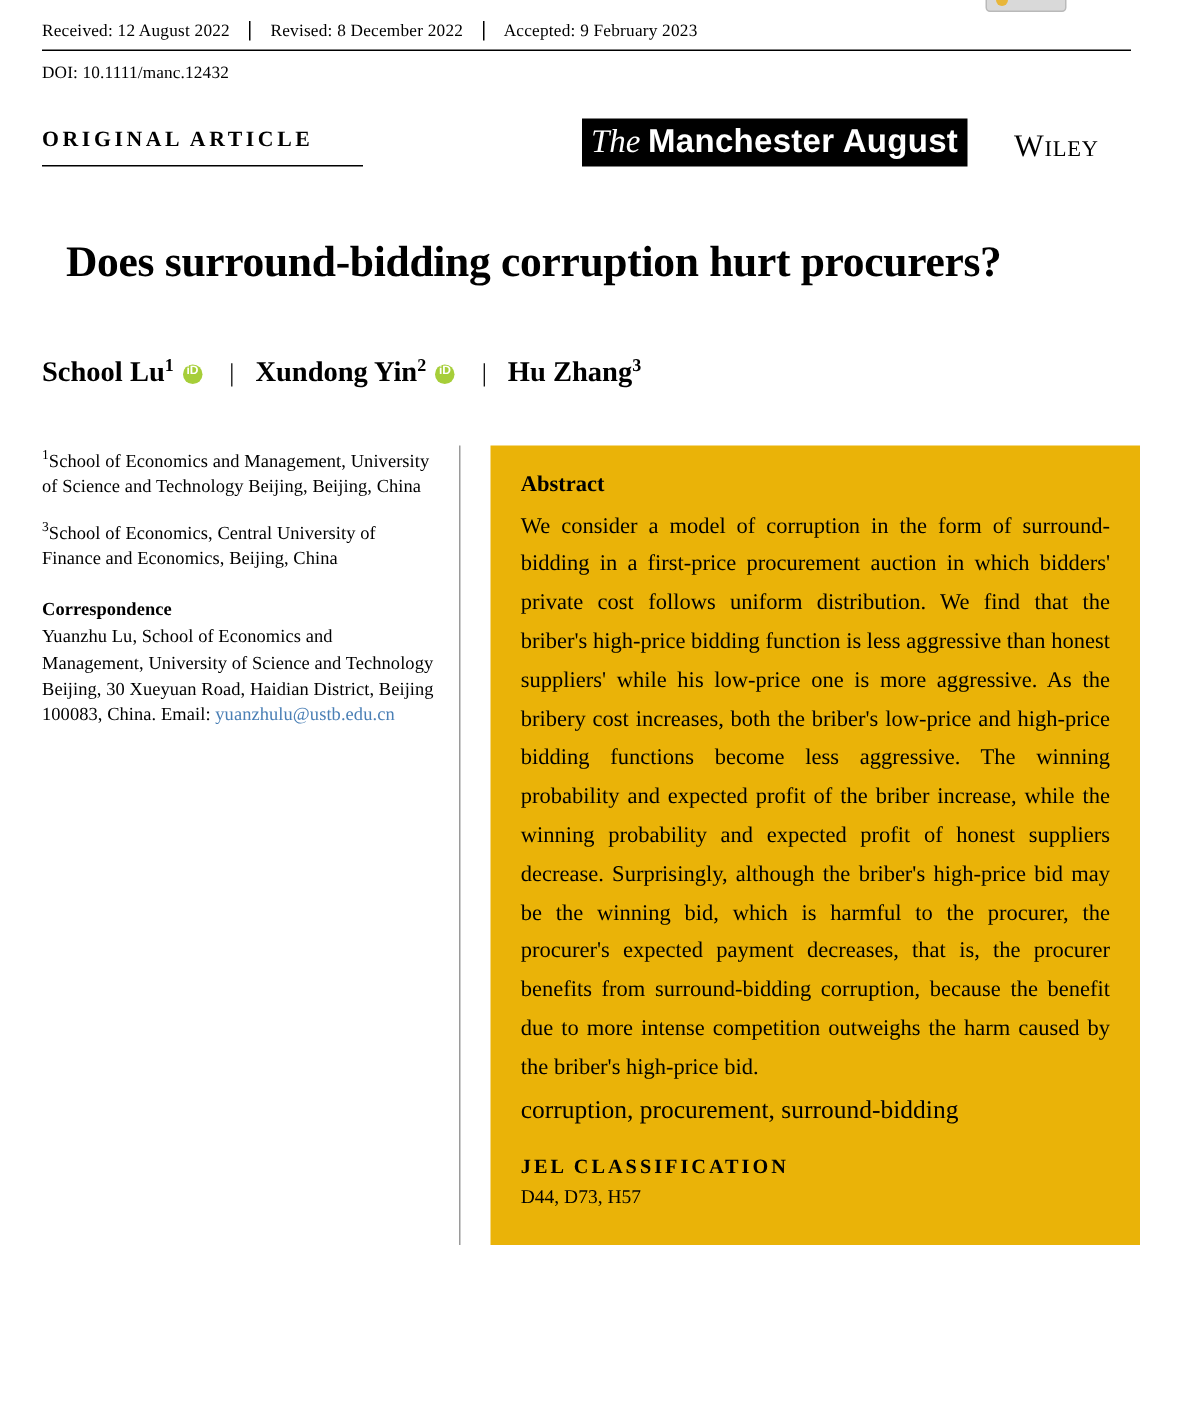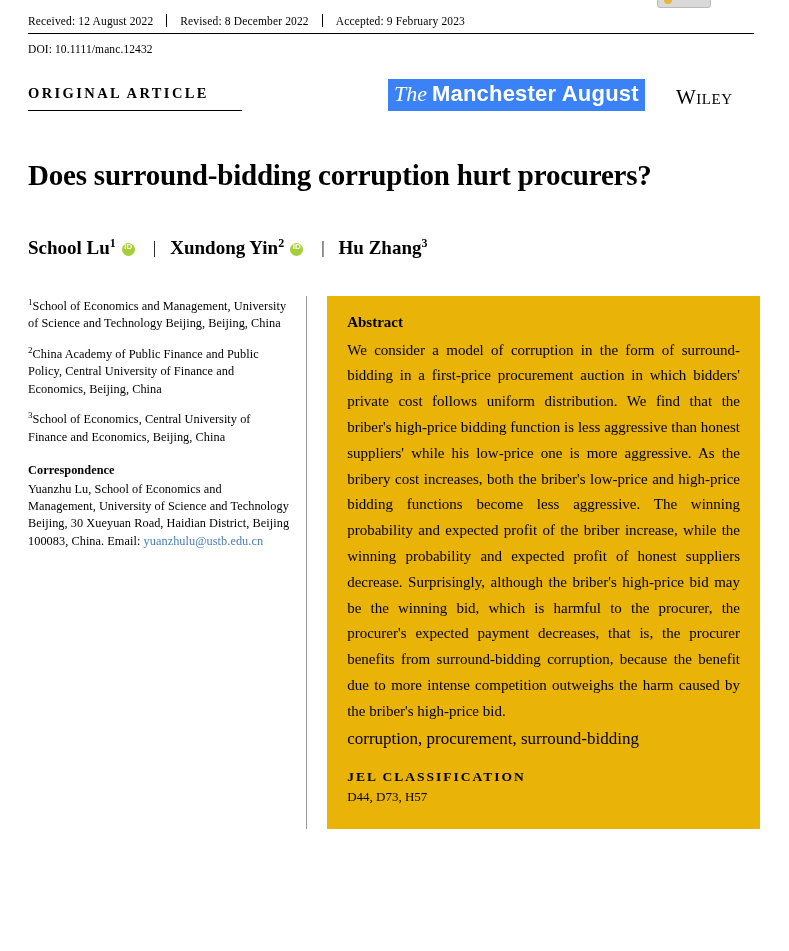--- a/index.html
+++ b/index.html
@@ -100,21 +100,21 @@
     width: 214px;
     height: 1.2px;
     background: #000;
   }
   .journal-logo {
     position: absolute;
     left: 360px;
     top: 0px;
     display: flex;
     align-items: baseline;
-    background: #3b82f6;
+    background: #000000;
     padding: 2px 6px 4px 6px;
   }
   .journal-the {
     font-family: "Liberation Serif", serif;
     font-style: italic;
     font-size: 22px;
     color: #ffffff;
     margin-right: 5px;
   }
   .journal-name {
@@ -135,20 +135,21 @@
   .wiley .small { font-size: 15px; }
 
   
   .title {
     margin-top: 40px;
     font-family: "Liberation Serif", serif;
     font-weight: bold;
     font-size: 29px;
     letter-spacing: -0.2px;
     line-height: 1.15;
+    margin-left: 16px;
   }
 
   
   .authors {
     margin-top: 44px;
     font-family: "Liberation Serif", serif;
     font-weight: bold;
     font-size: 19px;
     display: flex;
     align-items: center;
@@ -308,21 +309,20 @@
       <span class="divider">|</span>
       <span class="author-name">
         <span>Hu Zhang</span><sup>3</sup>
       </span>
     </div>
 
     <div class="body-row">
 
       <div class="left-col">
         <div class="affil"><sup>1</sup><span>School of Economics and Management, University of Science and Technology Beijing, Beijing, China</span></div>
-        <div class="affil"><sup>2</sup><span>China Academy of Public Finance and Public Policy, Central University of Finance and Economics, Beijing, China</span></div>
         <div class="affil"><sup>3</sup><span>School of Economics, Central University of Finance and Economics, Beijing, China</span></div>
 
         <div class="corr-head">Correspondence</div>
         <div class="corr-text">
           <span>Yuanzhu Lu, School of Economics and Management, University of Science and Technology Beijing, 30 Xueyuan Road, Haidian District, Beijing 100083, China.</span>
           <span>Email: </span><a class="email-link" href="#">yuanzhulu@ustb.edu.cn</a>
         </div>
       </div>
 
       <div class="col-rule"></div>

